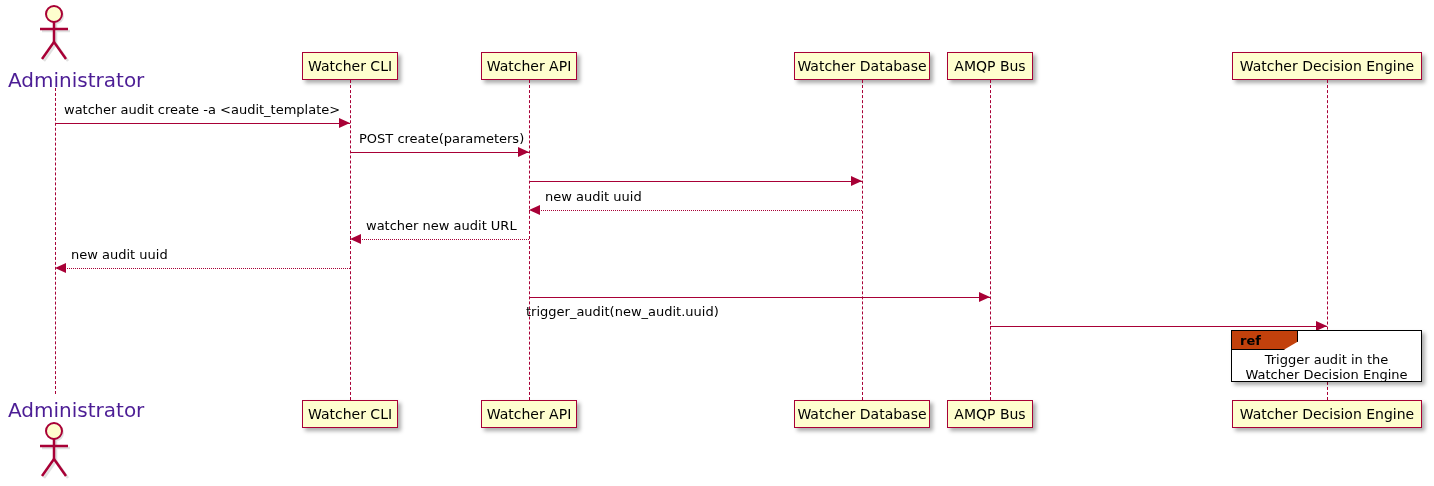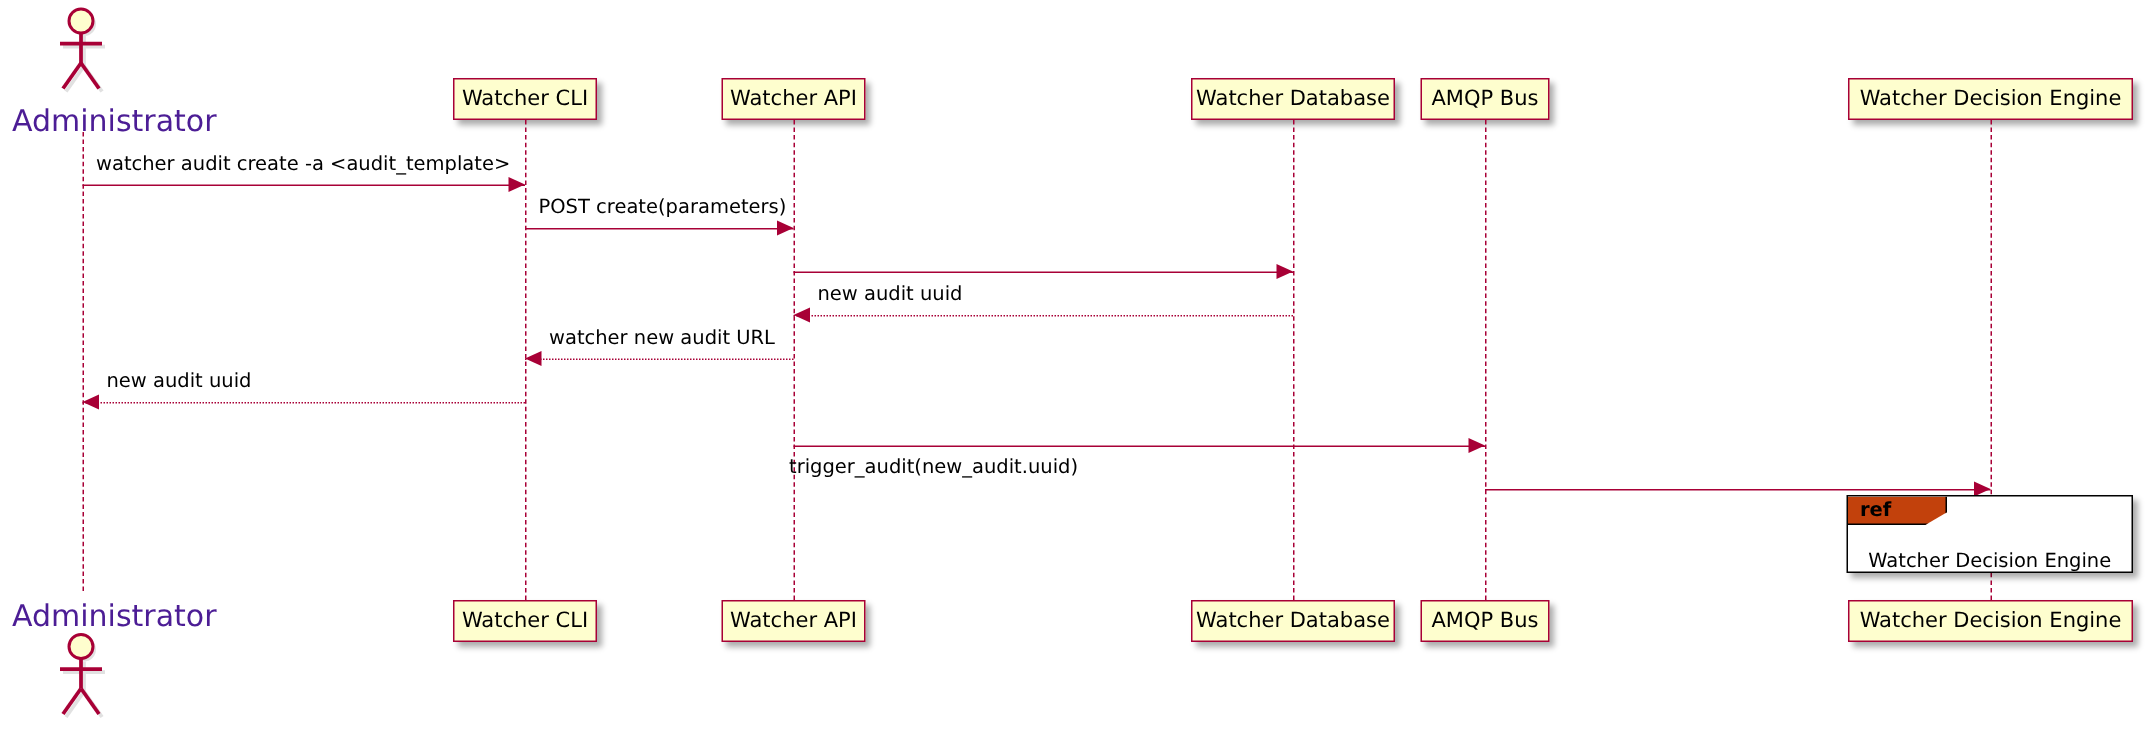--- a/index.html
+++ b/index.html
@@ -183,20 +183,21 @@
 
   <div class="msg" style="left:529px; top:297px; width:461px;"></div>
   <div class="arrowhead right" style="left:979px; top:292px;"></div>
   <div class="msg-label" style="left:526px; top:277px;margin-top:28px;">trigger_audit(new_audit.uuid)</div>
 
   <div class="msg" style="left:990px; top:326px; width:337px;"></div>
   <div class="arrowhead right" style="left:1316px; top:321px;"></div>
 
   <div class="ref-box" style="left:1231px; top:330px; width:191px; height:52px;">
     <div class="ref-tab" style="width:66px;">ref</div>
+    <div class="ref-body" style="top:21px;">Trigger audit in the</div>
     <div class="ref-body" style="top:36px;">Watcher Decision Engine</div>
   </div>
 
   <div class="participant" style="left:302px; top:400px; width:96px;">Watcher CLI</div>
   <div class="participant" style="left:481px; top:400px; width:96px;">Watcher API</div>
   <div class="participant" style="left:794px; top:400px; width:136px;">Watcher Database</div>
   <div class="participant" style="left:947px; top:400px; width:86px;">AMQP Bus</div>
   <div class="participant" style="left:1232px; top:400px; width:190px;">Watcher Decision Engine</div>
 
   <div class="actor-label" style="left:8px; top:400px;">Administrator</div>

